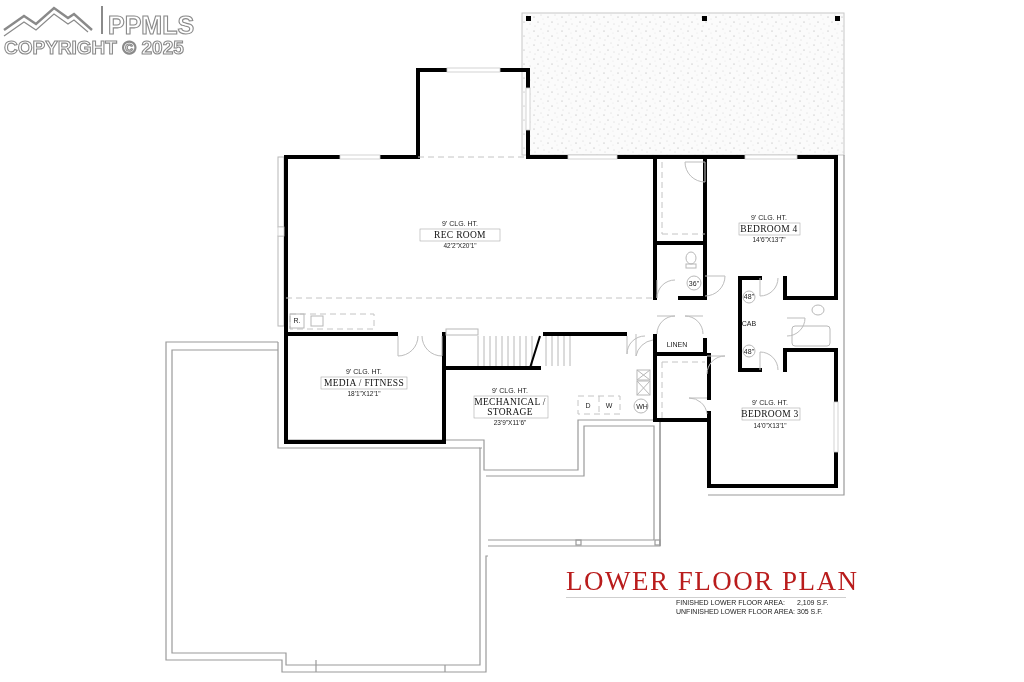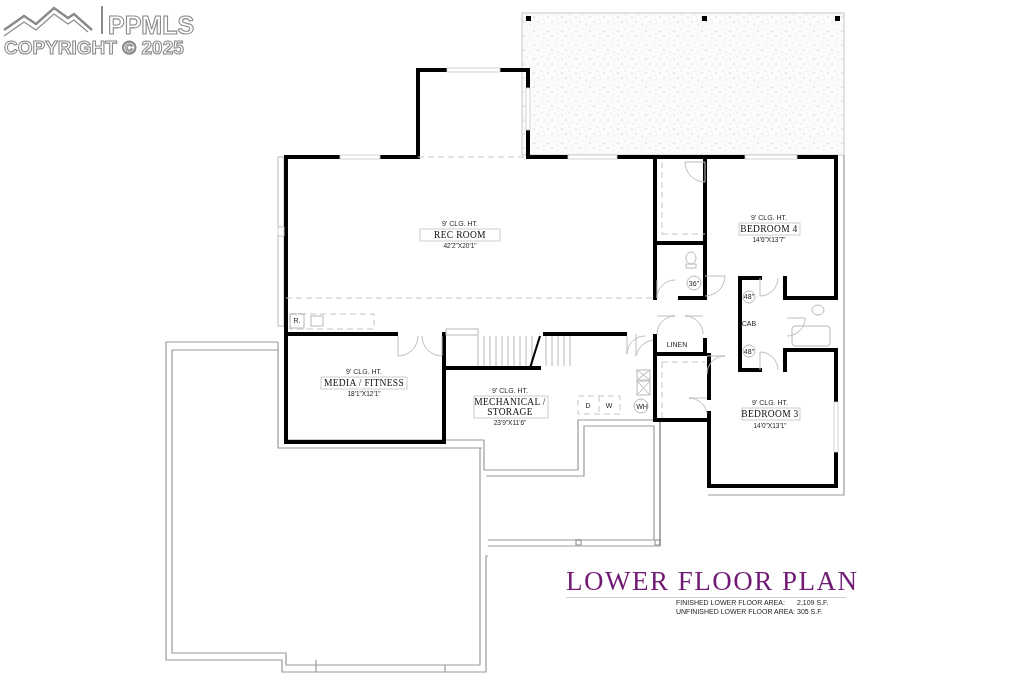--- a/index.html
+++ b/index.html
@@ -10,21 +10,21 @@
   .wall { stroke: #000; stroke-width: 4; fill: none; stroke-linecap: square; }
   .thin { stroke: #9a9a9a; stroke-width: 1.2; fill: none; }
   .thin2 { stroke: #b8b8b8; stroke-width: 1; fill: none; }
   .dash { stroke: #c4c4c4; stroke-width: 1; fill: none; stroke-dasharray: 6 4; }
   .door { stroke: #bdbdbd; stroke-width: 1; fill: none; }
   .ceil { font-family: "Liberation Sans", sans-serif; font-size: 7px; fill: #222; text-anchor: middle; }
   .room { font-family: "Liberation Serif", serif; font-size: 9.5px; fill: #111; text-anchor: middle; letter-spacing: 0.3px; }
   .dims { font-family: "Liberation Sans", sans-serif; font-size: 6.5px; fill: #222; text-anchor: middle; }
   .small { font-family: "Liberation Sans", sans-serif; font-size: 7px; fill: #222; text-anchor: middle; }
   .title-block { position: absolute; left: 566px; top: 566px; width: 286px; }
-  .plan-title { font-family: "Liberation Serif", serif; font-size: 27px; color: #701a75; letter-spacing: 1.5px; line-height: 30px; white-space: nowrap; }
+  .plan-title { font-family: "Liberation Serif", serif; font-size: 27px; color: #b91c1c; letter-spacing: 1.5px; line-height: 30px; white-space: nowrap; }
   .title-rule { height: 1px; background: #cfcfcf; margin-top: 1px; width: 280px; }
   .area-row { display: flex; font-family: "Liberation Sans", sans-serif; font-size: 7px; color: #222; line-height: 9px; margin-left: 110px; }
   .area-row .lbl { width: 121px; }
 </style>
 </head>
 <body>
 
 <svg class="watermark" viewBox="0 0 210 58" width="210" height="58">
   <g>
     <polyline points="2,28 22,14 34,22 52,6 66,16 72,12 90,28" fill="none" stroke="#8a8a8a" stroke-width="2.4"></polyline>

